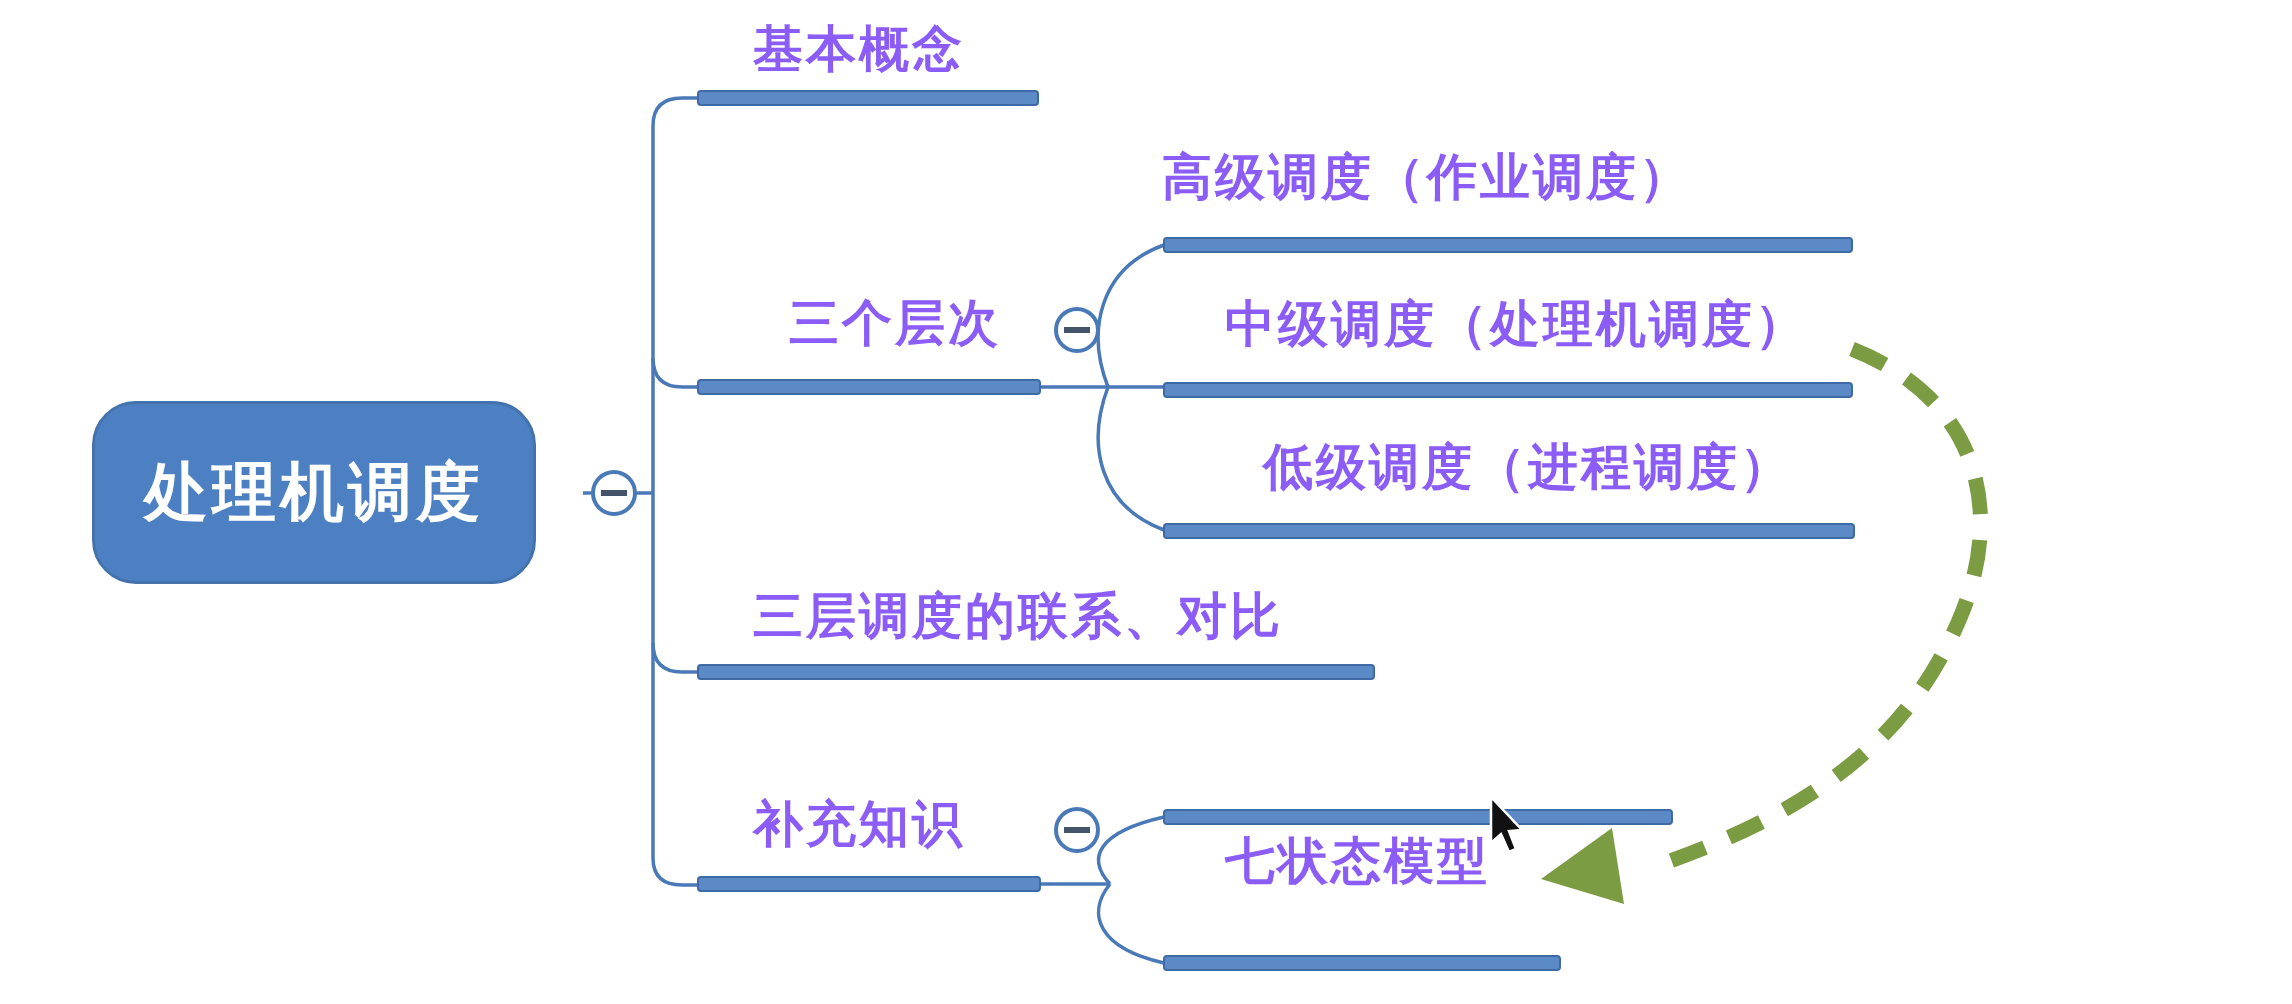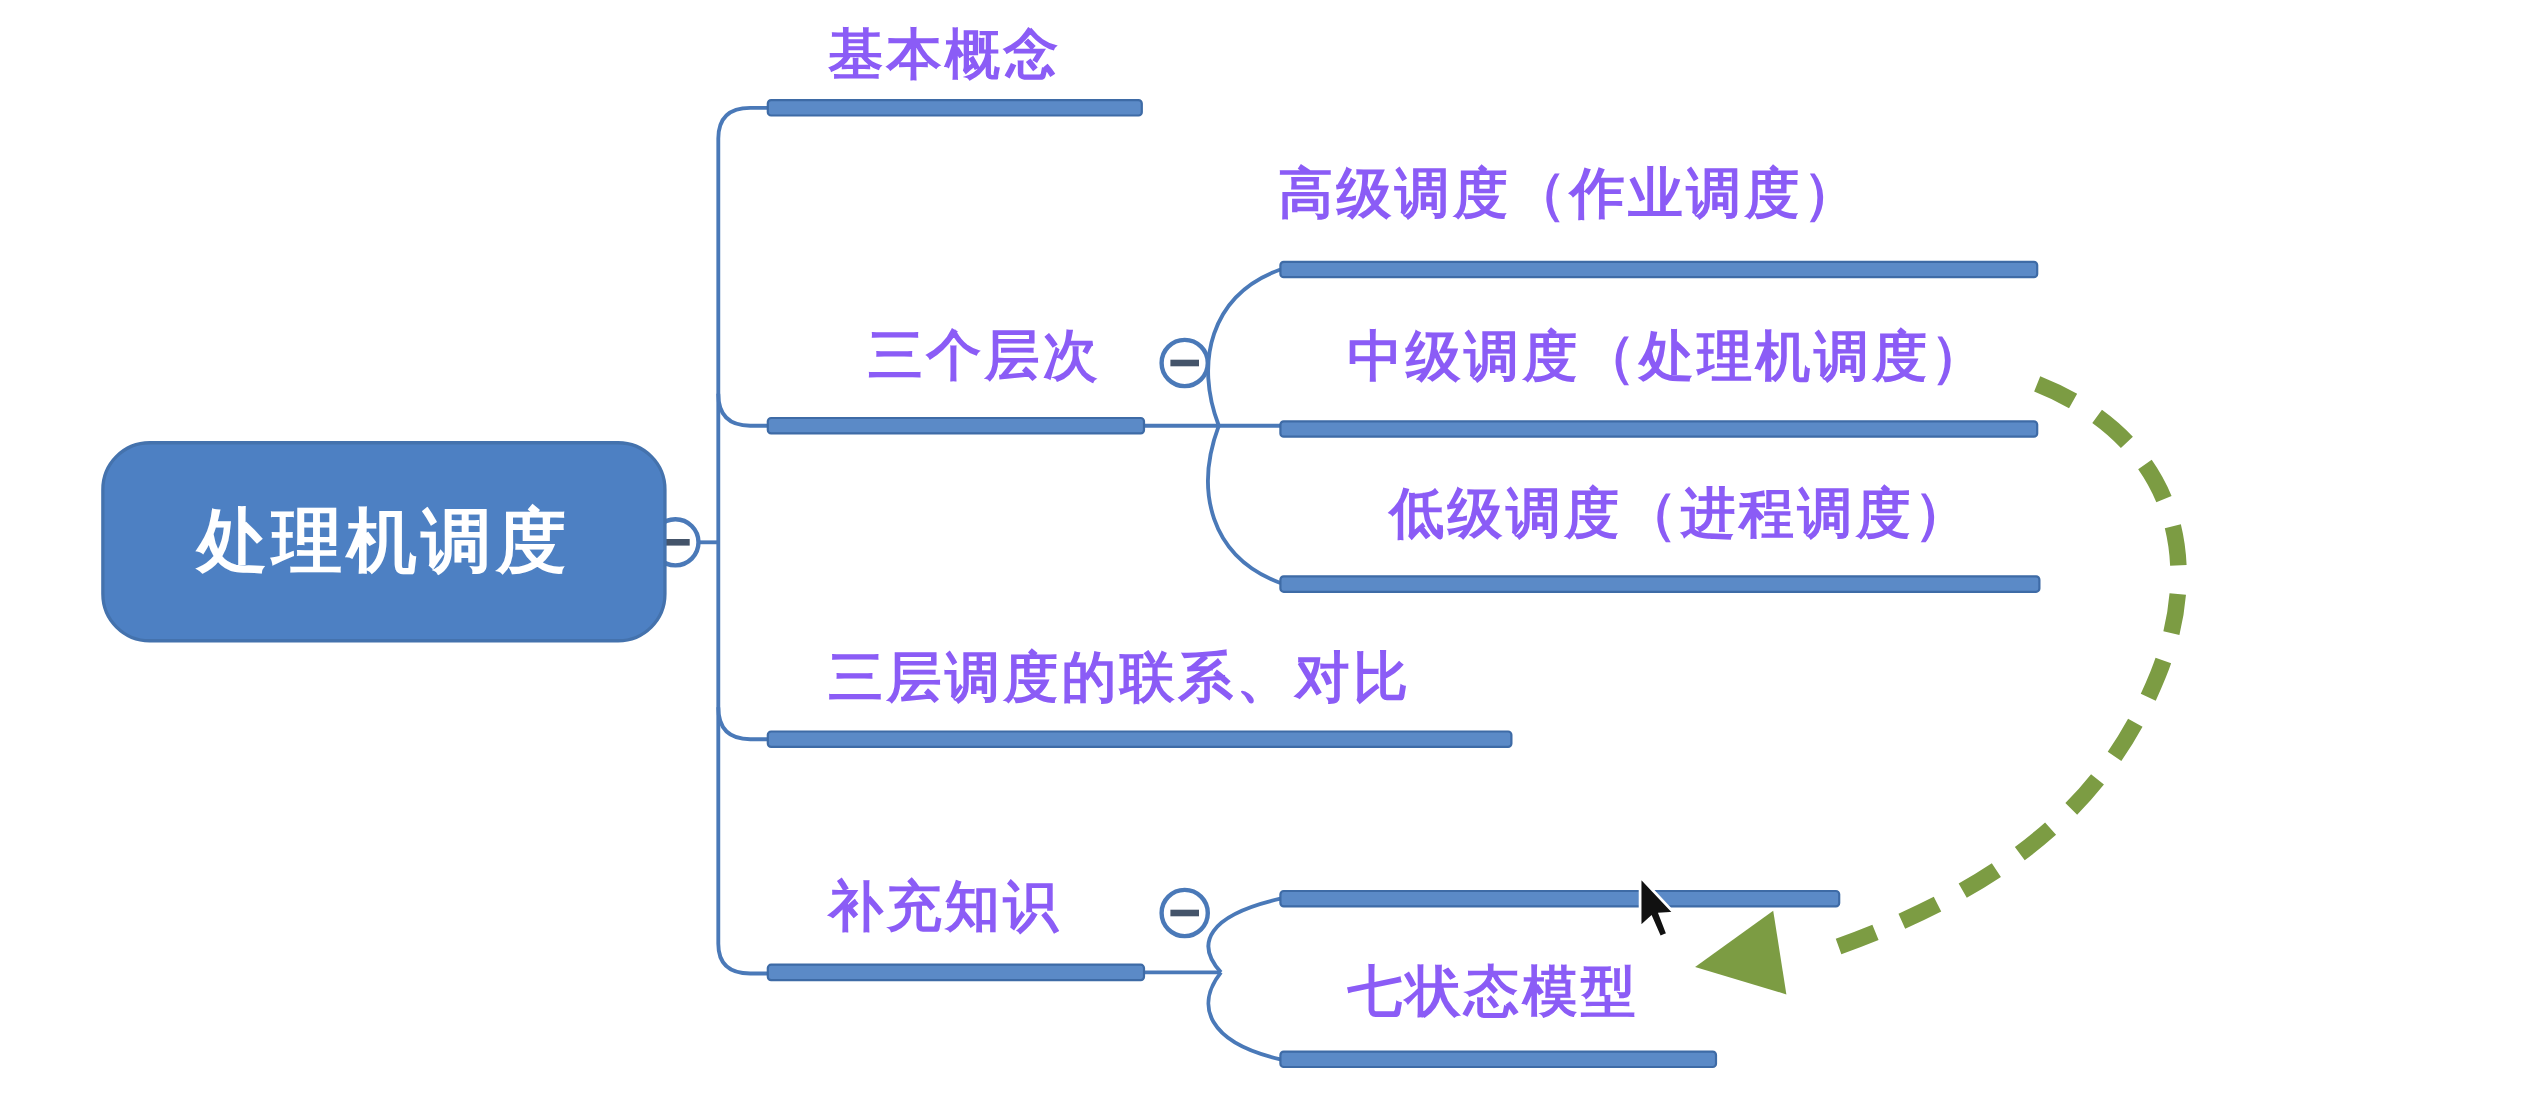--- a/index.html
+++ b/index.html
@@ -6,21 +6,21 @@
   .canvas{
     position:relative;
     width:2292px;height:1004px;
     background:#ffffff;
     overflow:hidden;
     font-family:"Liberation Sans","DejaVu Sans",sans-serif;
   }
   .layer{position:absolute;left:0;top:0;}
   .root-node{
     position:absolute;left:92px;top:401px;
-    width:514px;height:183px;
+    width:444px;height:183px;
     background:#4d80c3;
     border:3px solid #4472ad;
     border-radius:44px;
     box-sizing:border-box;
     display:flex;align-items:center;justify-content:center;
   }
   .root-node .root-label{
     color:#ffffff;
     font-size:64px;
     font-weight:bold;
@@ -37,21 +37,21 @@
     line-height:1.1;
   }
   .t-basic   {left:753px; top:22px;}
   .t-levels  {left:753px; top:296px;margin-left:36px;}
   .t-high    {left:1162px;top:153px;font-family:Liberation Mono, monospace;}
   .t-mid     {left:1225px;top:297px;}
   .t-low     {left:1263px;top:440px;}
   .t-compare {left:753px; top:589px;}
   .t-supp    {left:753px; top:797px;}
   .t-suspend {left:1225px;top:726px;}
-  .t-seven   {left:1225px;top:874px;}
+  .t-seven   {left:1225px;top:834px;}
 </style>
 </head>
 <body>
 
 <div class="canvas">
 
   <svg class="layer" width="2292" height="1004" viewBox="0 0 2292 1004">
 
     <g fill="none" stroke="#4a79b8" stroke-width="3.5">
       <path d="M 700 98 H 682 Q 653 98 653 126 V 858 Q 653 885 682 885 H 700"></path>

